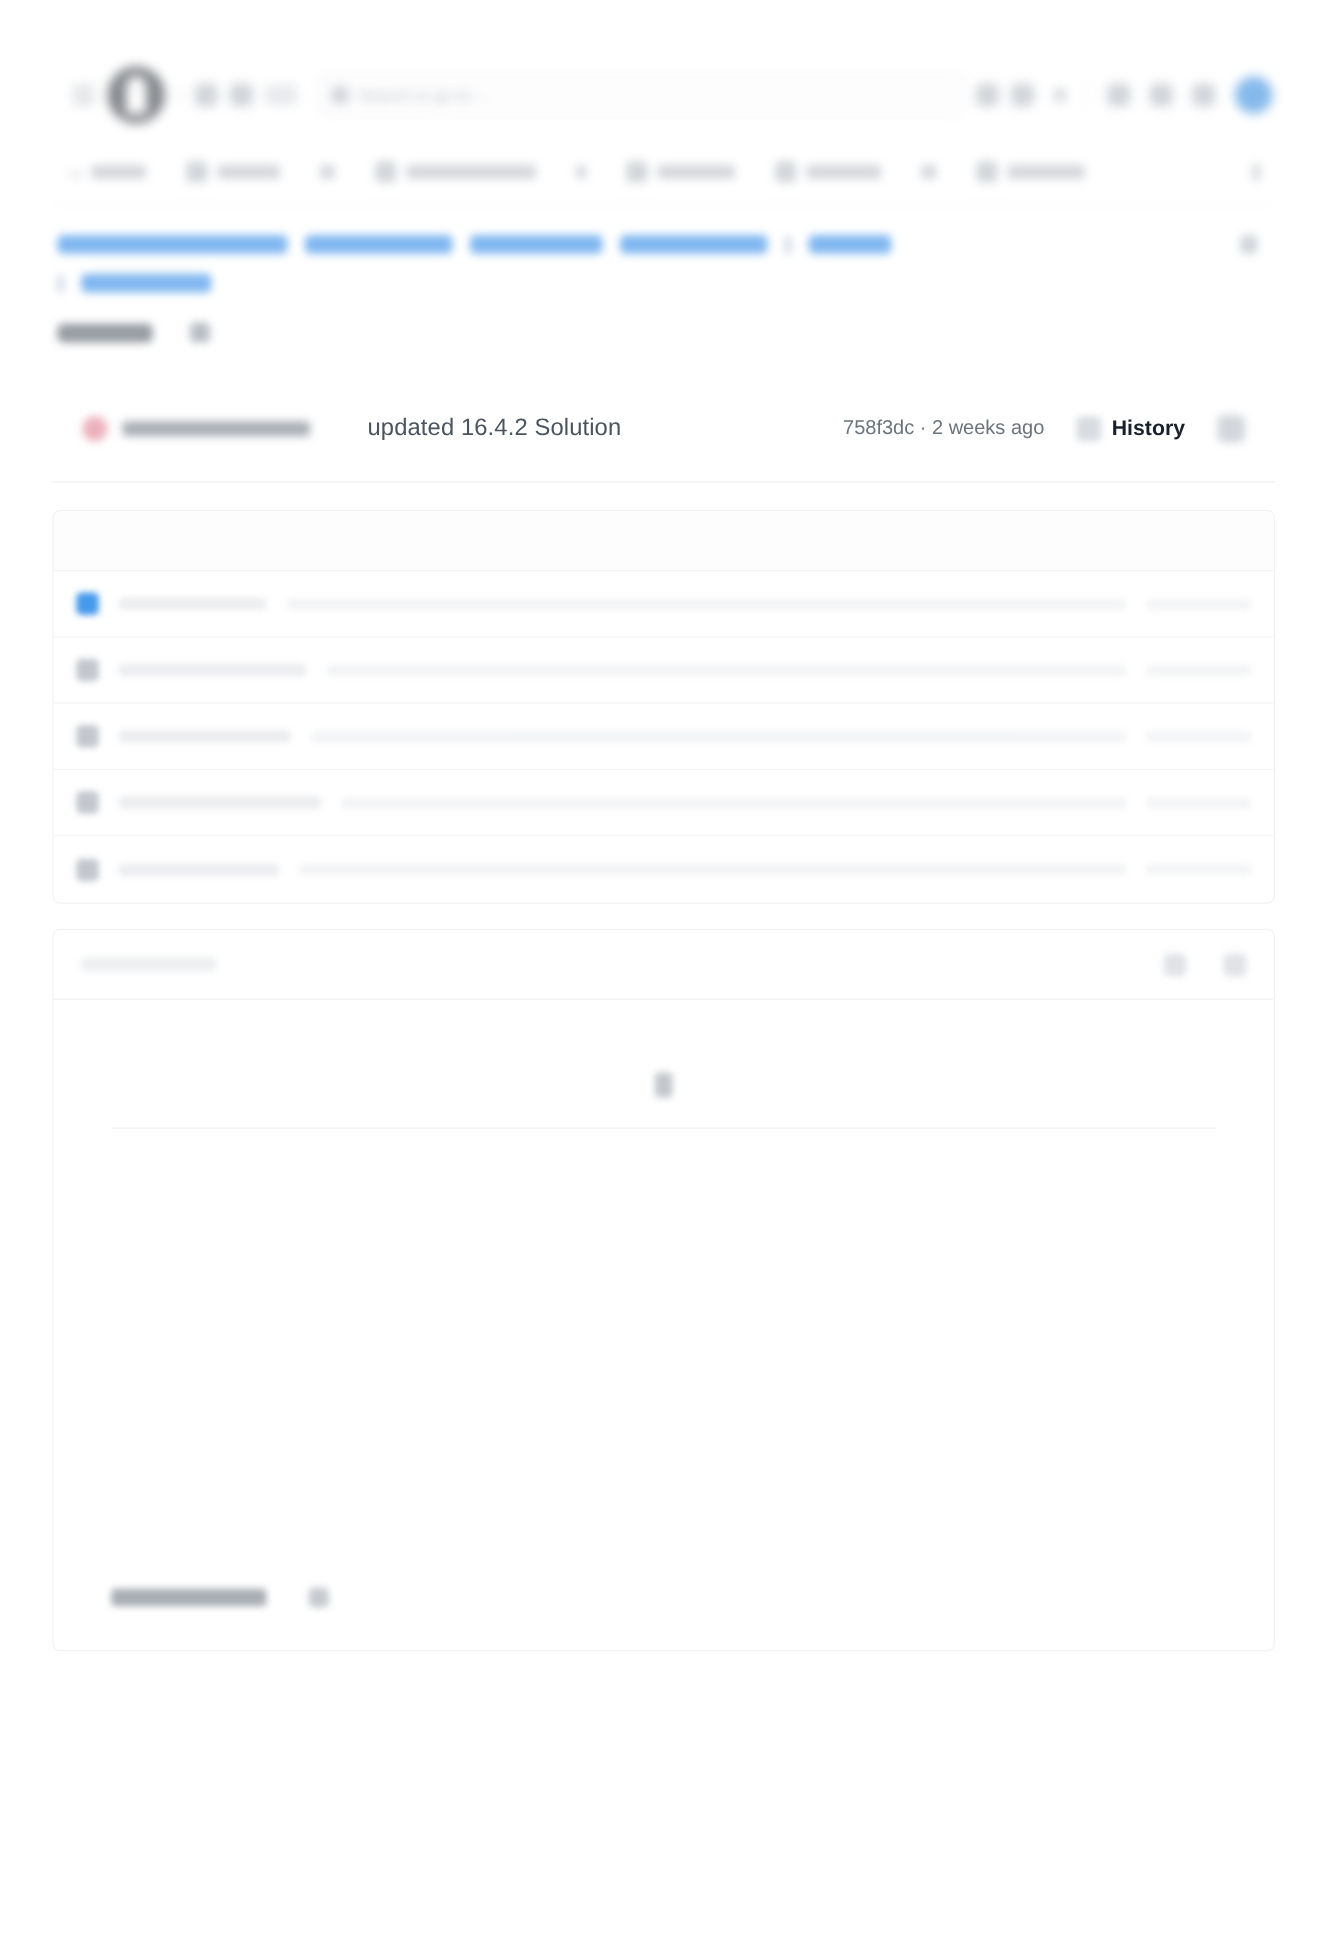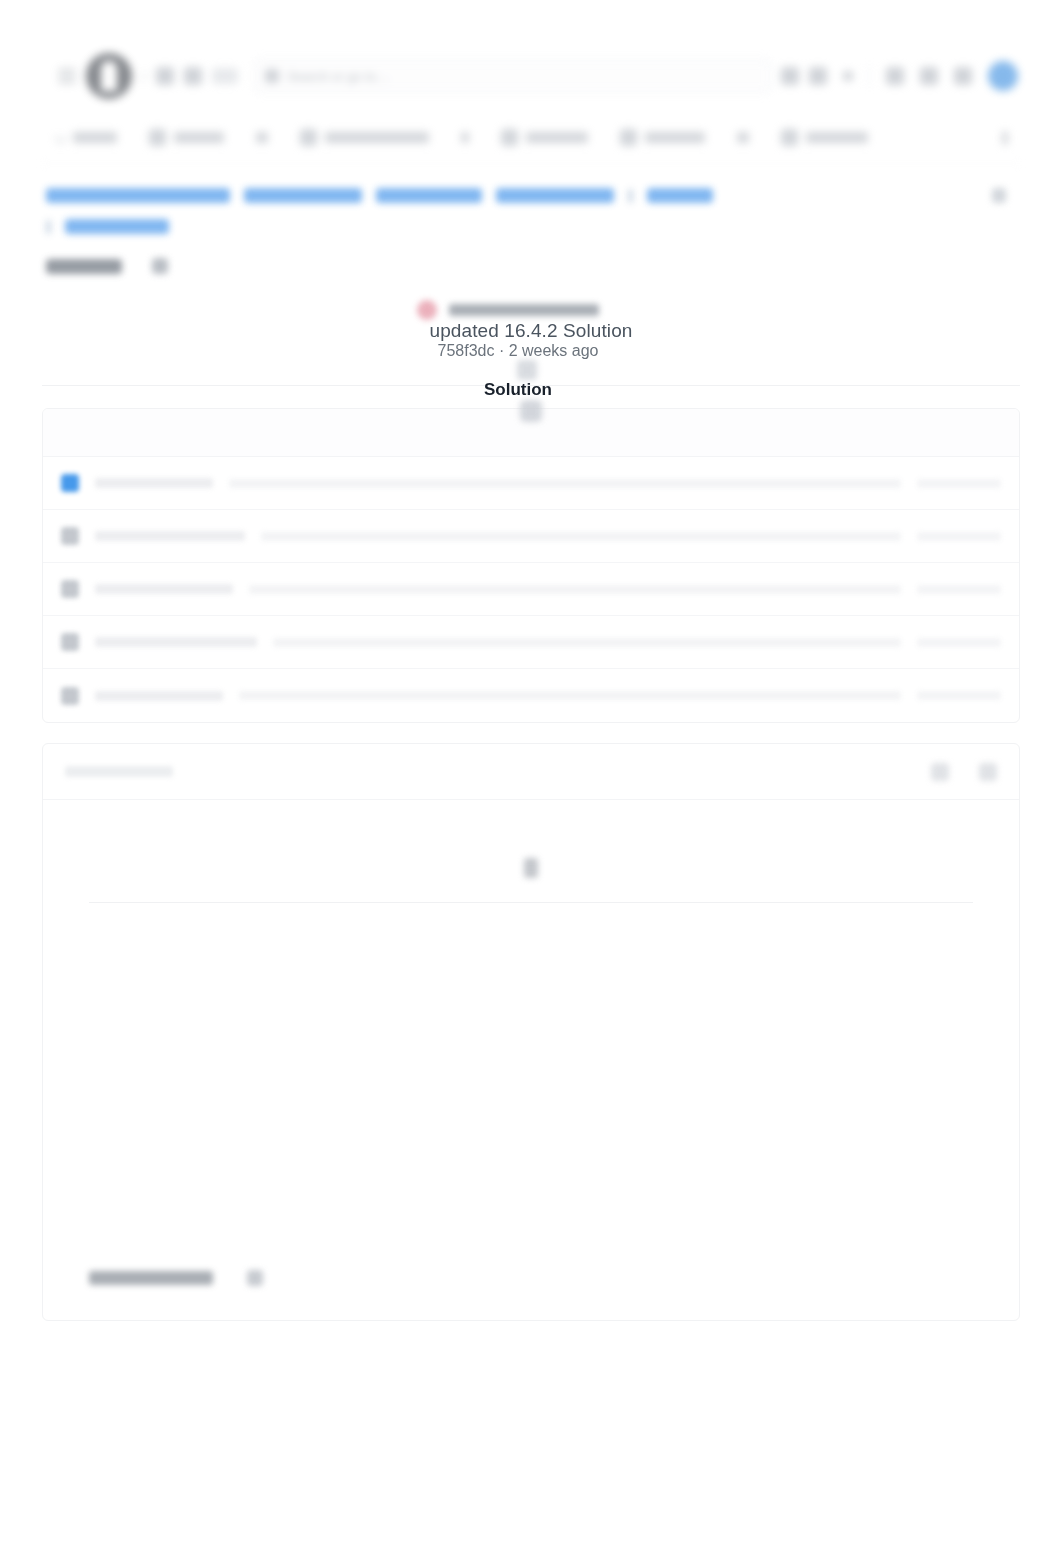--- a/index.html
+++ b/index.html
@@ -116,21 +116,20 @@
   }
 
   
   .commit-row {
     position: relative;
     height: 86px;
     display: flex;
     align-items: center;
     padding: 0 24px 0 24px;
     border-bottom: 1px solid #f0f1f3;
-    flex-direction: column;
   }
   .author {
     display:flex; align-items:center; gap:12px;
     width: 228px; flex:0 0 auto;
     filter: blur(3.4px); opacity: 0.85;
   }
   .author-av { width:20px; height:20px; border-radius:50%; background:#e8a3b0; flex:0 0 auto; }
   .author-name { height: 12px; width: 150px; border-radius:3px; background:#9ba1a9; }
   .commit-msg {
     font-size: 19px;
@@ -351,21 +350,21 @@
   <div class="panel">
 
     <div class="commit-row">
       <div class="author">
         <div class="author-av"></div>
         <div class="author-name"></div>
       </div>
       <div class="commit-msg">updated 16.4.2 Solution</div>
       <div class="commit-meta">758f3dc · 2 weeks ago</div>
       <div class="hist-ico"></div>
-      <div class="history-btn">Solution</div>
+      <div class="history-btn">History</div>
       <div class="more-ico"></div>
     </div>
 
     <div class="filebox">
       <div class="file-head"></div>
 
       <div class="file-row">
         <div class="f-ico folder"></div>
         <div class="f-name" style="width:118px"></div>
         <div class="f-commit"></div>

